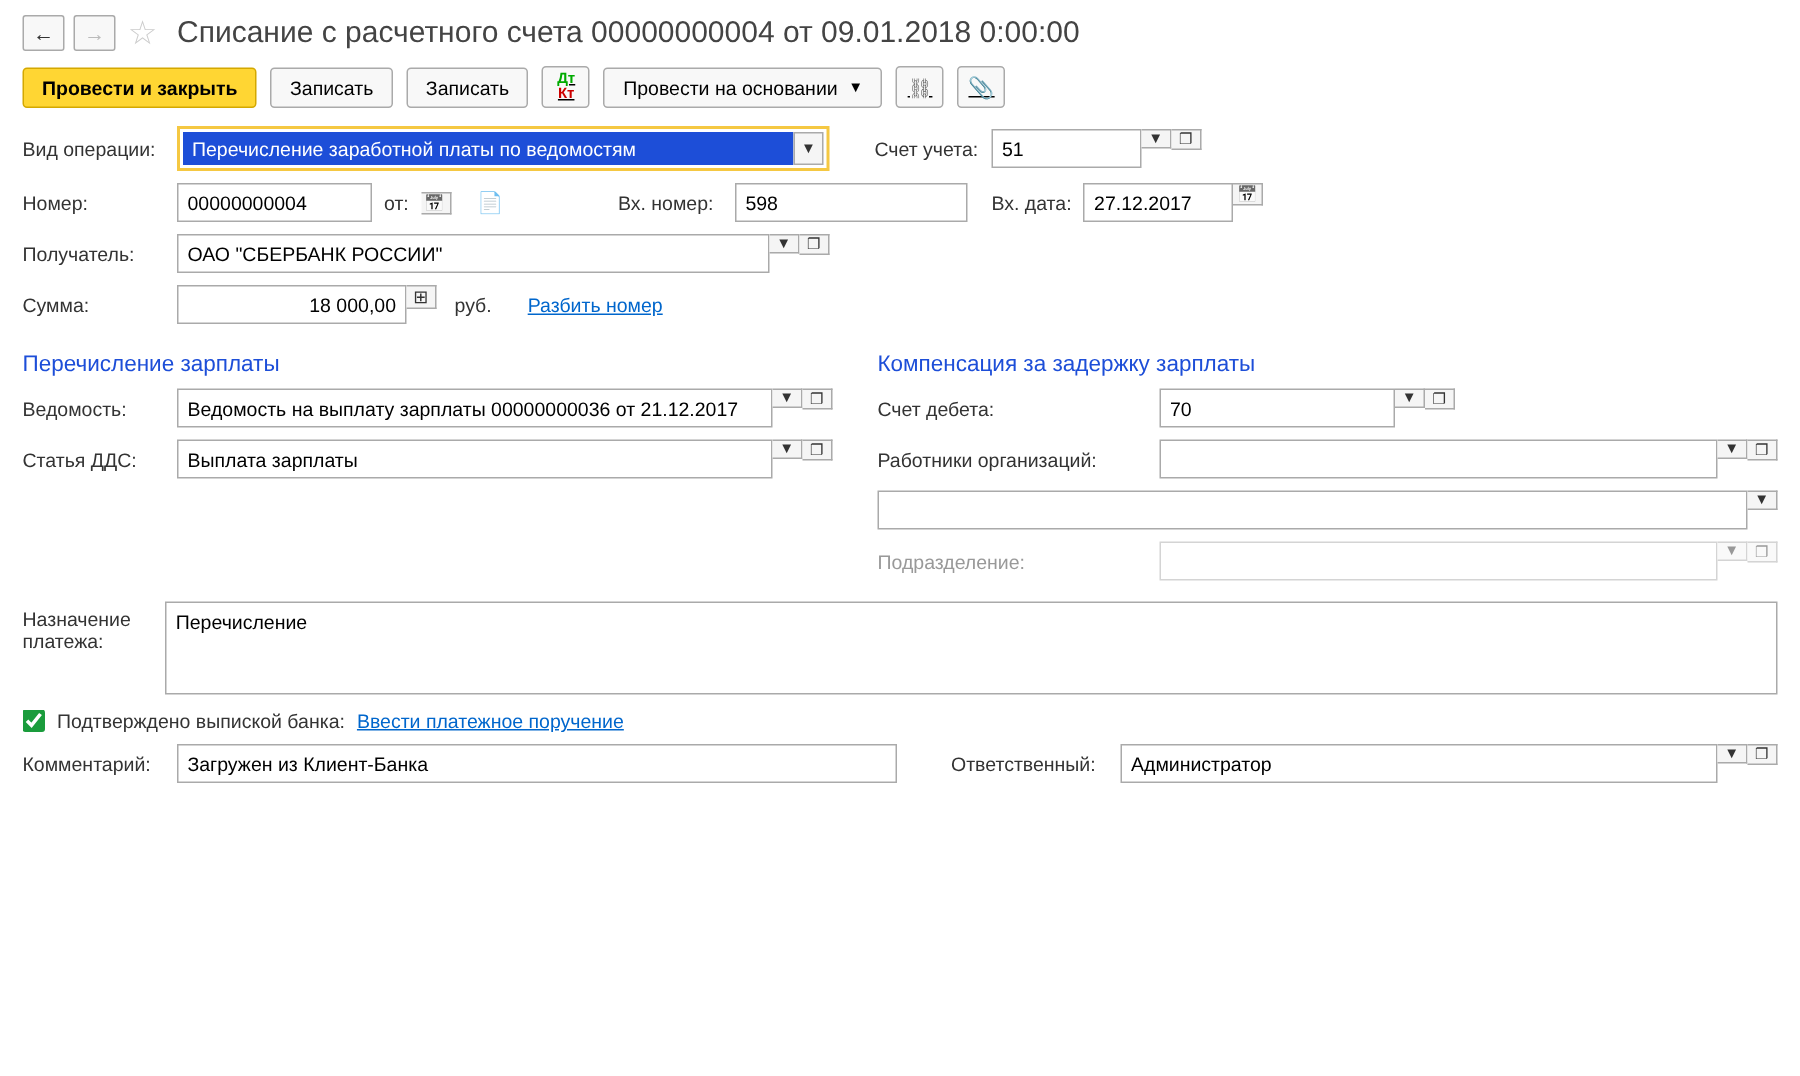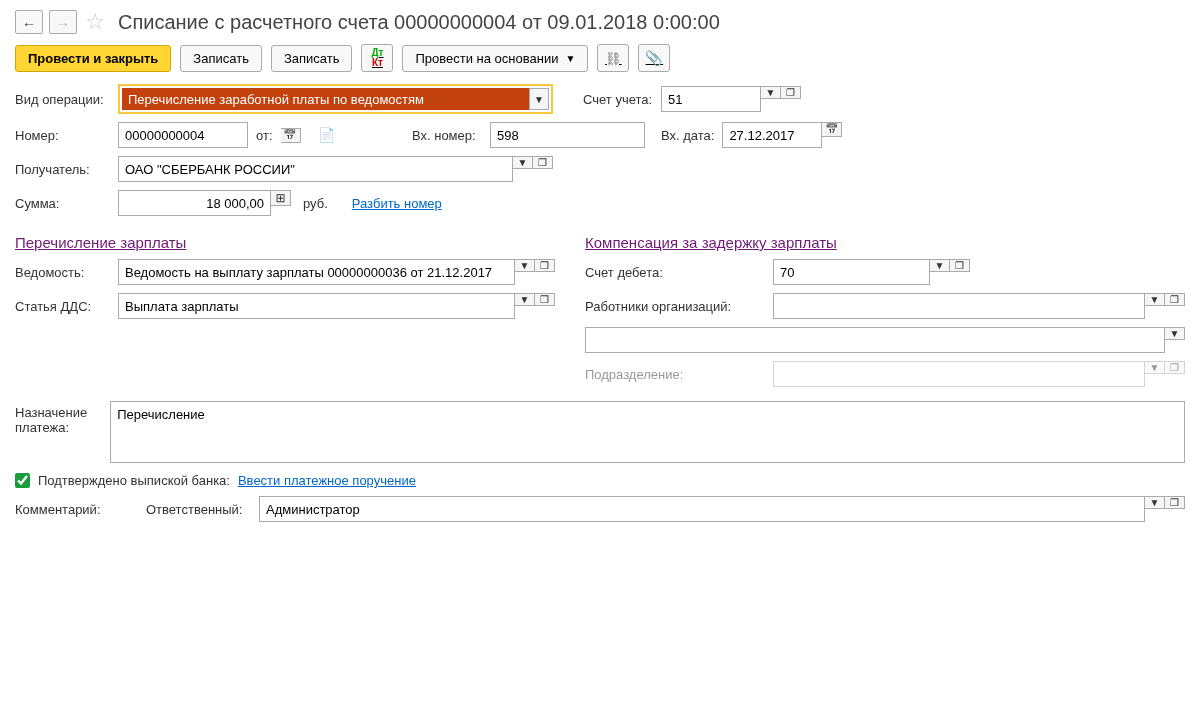--- a/index.html
+++ b/index.html
@@ -15,24 +15,24 @@
 .dtkt { color: #c00; font-size: 10px; line-height: 1; font-weight: bold; }
 .dtkt span:first-child { color: #0a0; }
 .caret { font-size: 10px; margin-left: 3px; }
 .row { display: flex; align-items: center; margin-bottom: 8px; gap: 8px; }
 .label { width: 95px; text-align: left; color: #333; }
 .label-gray { color: #999; }
 .input-wrap { display: flex; align-items: flex-start; }
 .input { border: 1px solid #aaa; padding: 4px 6px; font-size: 13px; background: #fff; height: 26px; }
 .input-btn { width: 20px; border: 1px solid #aaa; border-left: none; background: #f5f5f5; display: flex; align-items: center; justify-content: center; cursor: pointer; font-size: 10px; }
 .highlight-wrap { border: 2px solid #f5c842; padding: 2px; display: inline-flex; align-items: stretch; }
-.highlight-inner { background: #c2410c; color: #fff; padding: 4px 6px; flex: 1; height: 22px; display: flex; align-items: center; }
+.highlight-inner { background: #1d4ed8; color: #fff; padding: 4px 6px; flex: 1; height: 22px; display: flex; align-items: center; }
 .col-left { flex: 0 0 540px; }
 .col-right { flex: 1; }
-.section-title { color: #701a75; font-size: 15px; margin: 10px 0 8px 0; text-decoration: underline; }
+.section-title { color: #1d4ed8; font-size: 15px; margin: 10px 0 8px 0; }
 .link { color: #0066cc; text-decoration: underline; cursor: pointer; }
 .rub { margin: 0 16px 0 4px; }
 .textarea { border: 1px solid #aaa; width: 100%; height: 62px; padding: 5px 6px; font-size: 13px; resize: none; font-family: Arial; }
 .checkbox { accent-color: #1a9c3c; width: 15px; height: 15px; }
 .doc-icon { color: #2a8c2a; font-size: 14px; }
 .calc-icon::before { content: "⊞"; font-size: 12px; }
 .cal-icon::before { content: "📅"; font-size: 11px; filter: grayscale(1); }
 .open-icon::before { content: "❐"; font-size: 10px; }
 .chain-icon { color: #666; font-size: 13px; }
 .clip-icon { color: #666; font-size: 14px; }
@@ -201,20 +201,21 @@
 </div>
 
 <div class="row" style="margin-top:10px">
   <input type="checkbox" class="checkbox" checked="" style="">
   <span>Подтверждено выпиской банка:</span>
   <a class="link">Ввести платежное поручение</a>
 </div>
 
 <div class="row">
   <div class="label">Комментарий:</div>
+  <input class="input" style="width: 480px;" value="Загружен из Клиент-Банка">
   <div style="width:20px"></div>
   <div style="width:105px">Ответственный:</div>
   <div class="input-wrap" style="flex:1">
     <input class="input flex-fill" value="Администратор" style="">
     <div class="input-btn">▼</div>
     <div class="input-btn">
         <span class="open-icon"></span>
       </div>
   </div>
 </div>

